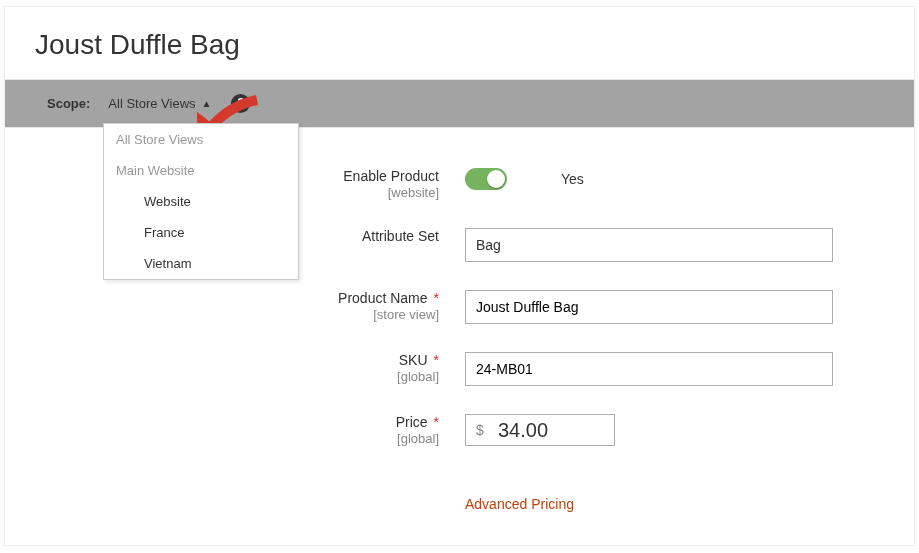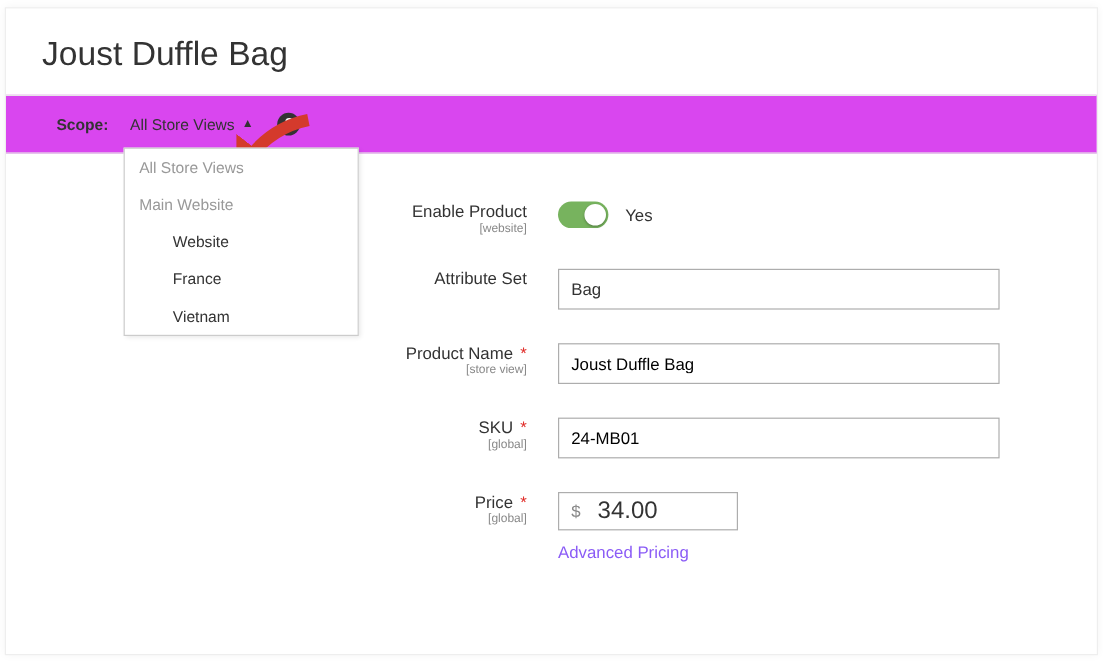--- a/index.html
+++ b/index.html
@@ -21,21 +21,21 @@
     overflow: hidden;
     position: relative;
   }
   .title {
     font-size: 28px;
     font-weight: 400;
     padding: 22px 30px 18px 30px;
     color: #333;
   }
   .scope-bar {
-    background: #d946ef;
+    background: #a3a3a3;
     border-top: 1px solid #e6e6e6;
     border-bottom: 1px solid #e6e6e6;
     padding: 14px 30px 14px 42px;
     display: flex;
     align-items: center;
     position: relative;
   }
   .scope-label {
     font-size: 13px;
     font-weight: 600;
@@ -96,34 +96,35 @@
     text-align: right;
     padding-right: 26px;
   }
   .form-label {
     font-size: 14px;
     font-weight: 400;
     color: #333;
     display: inline-block;
   }
   .form-sublabel {
-    font-size: 10px;
+    font-size: 13px;
     color: #888;
     display: block;
     margin-top: 1px;
   }
   .required-mark {
     color: #e02b27;
     margin-left: 6px;
     font-size: 14px;
   }
   .form-control-col {
     flex: 1;
     display: flex;
     align-items: center;
+    gap: 40px;
   }
   .toggle {
     width: 42px;
     height: 22px;
     background: #77b35e;
     border-radius: 11px;
     position: relative;
     cursor: pointer;
   }
   .toggle-knob {
@@ -160,21 +161,21 @@
     text-align: center;
     color: #888;
     font-size: 14px;
   }
   .price-value {
     flex: 1;
     padding: 0 4px;
     font-size: 20px;
   }
   .advanced-link {
-    color: #8b5cf6;
+    color: #c2410c;
     font-size: 14px;
     margin-top: 10px;
     display: block;
     cursor: pointer;
   }
   
   .arrow-annot {
     position: absolute;
     top: 87px;
     left: 192px;

